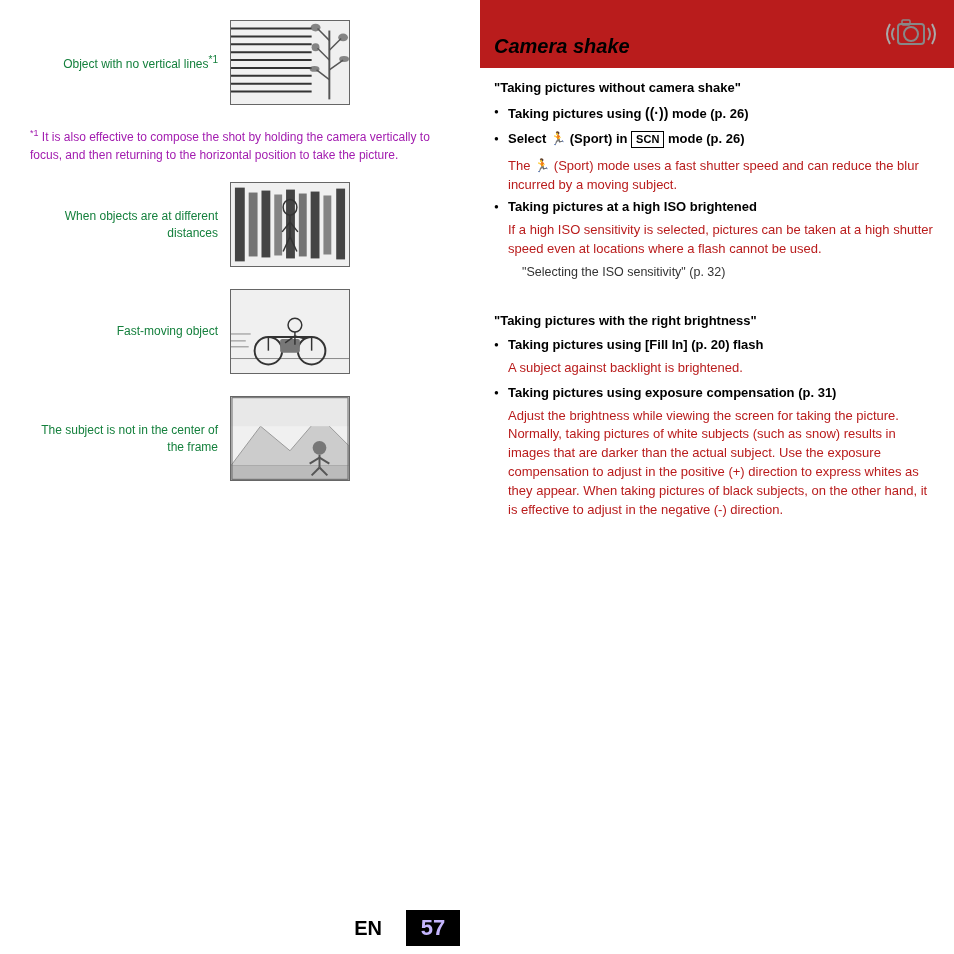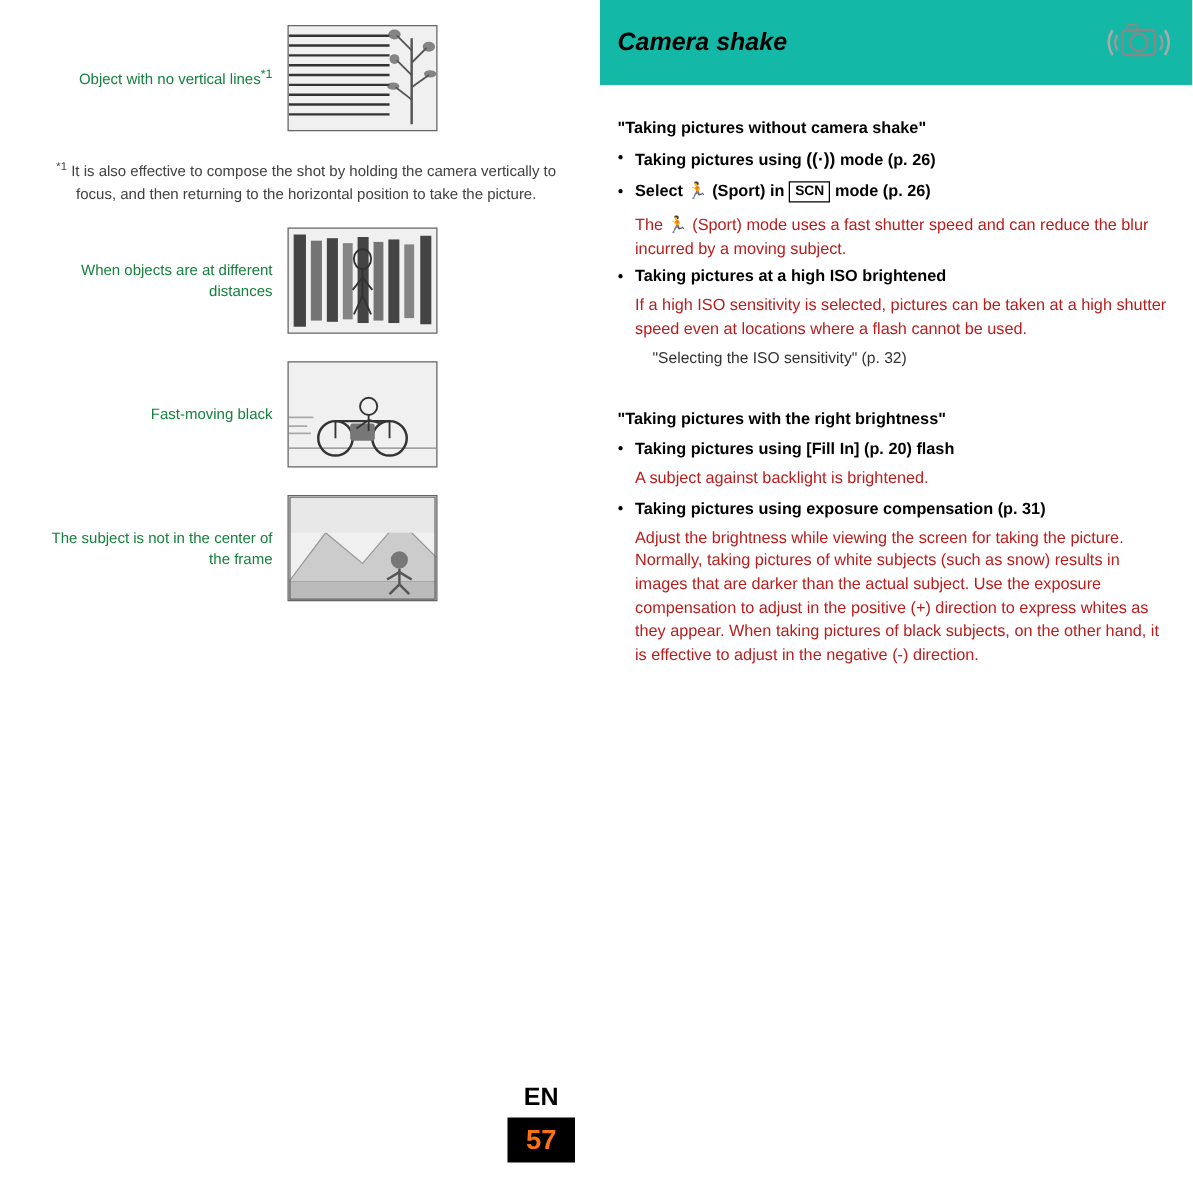--- a/index.html
+++ b/index.html
@@ -45,43 +45,42 @@
       align-items: center;
       justify-content: center;
       overflow: hidden;
       position: relative;
     }
 
     .footnote-block {
       margin: 18px 0 18px 0;
       font-size: 12px;
       line-height: 1.5;
-      color: #404040;
-      text-align: center;
+      color: #a21caf;
     }
     .footnote-block sup {
       font-size: 9px;
       vertical-align: super;
     }
 
     
     .right-panel {
       width: 474px;
       padding: 0;
       display: flex;
       flex-direction: column;
     }
 
     .section-header {
-      background: #14b8a6;
+      background: #b91c1c;
       padding: 10px 14px;
       display: flex;
-      align-items: center;
+      align-items: flex-end;
       justify-content: space-between;
-      margin-bottom: 14px;
+      margin-bottom: 0;
     }
 
     .section-title {
       font-size: 20px;
       font-weight: bold;
       font-style: italic;
       color: #000;
     }
 
     .section-icon {
@@ -167,37 +166,36 @@
       align-items: center;
       justify-content: center;
       font-size: 18px;
       color: #777;
       background: #e0e0e0;
     }
 
     
     .page-number-area {
       position: absolute;
-      bottom: 24px;
+      bottom: 8px;
       right: 20px;
       display: flex;
       align-items: center;
-      gap: 4px;
-      flex-direction: column;
+      gap: 24px;
     }
 
     .en-text {
       font-size: 20px;
       font-weight: bold;
       color: #000;
     }
 
     .page-num-box {
       background: #000;
-      color: #f97316;
+      color: #c4b5fd;
       font-size: 22px;
       font-weight: bold;
       width: 54px;
       height: 36px;
       display: flex;
       align-items: center;
       justify-content: center;
     }
 
     
@@ -272,21 +270,21 @@
         <line x1="60" y1="40" x2="52" y2="50" stroke="#333" stroke-width="1.5"></line>
         <line x1="60" y1="40" x2="68" y2="50" stroke="#333" stroke-width="1.5"></line>
         <line x1="60" y1="55" x2="53" y2="70" stroke="#333" stroke-width="1.5"></line>
         <line x1="60" y1="55" x2="67" y2="70" stroke="#333" stroke-width="1.5"></line>
       </svg>
     </div>
   </div>
 
   <div class="illus-row">
     <div class="illus-label">
-      Fast-moving black
+      Fast-moving object
     </div>
     <div class="illus-img">
       <svg width="120" height="85" viewBox="0 0 120 85">
 
         <line x1="0" y1="70" x2="120" y2="70" stroke="#888" stroke-width="1"></line>
 
         <ellipse cx="38" cy="62" rx="14" ry="14" fill="none" stroke="#333" stroke-width="2"></ellipse>
         <ellipse cx="82" cy="62" rx="14" ry="14" fill="none" stroke="#333" stroke-width="2"></ellipse>
 
         <line x1="38" y1="48" x2="82" y2="48" stroke="#333" stroke-width="2"></line>

